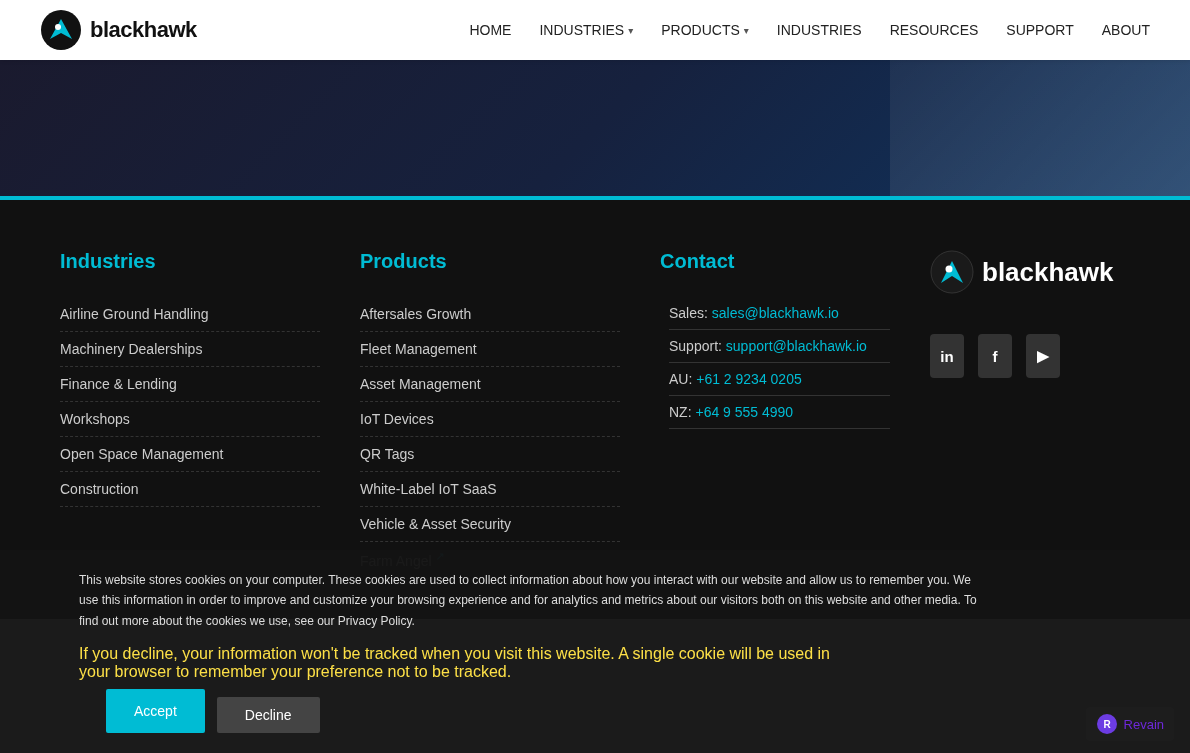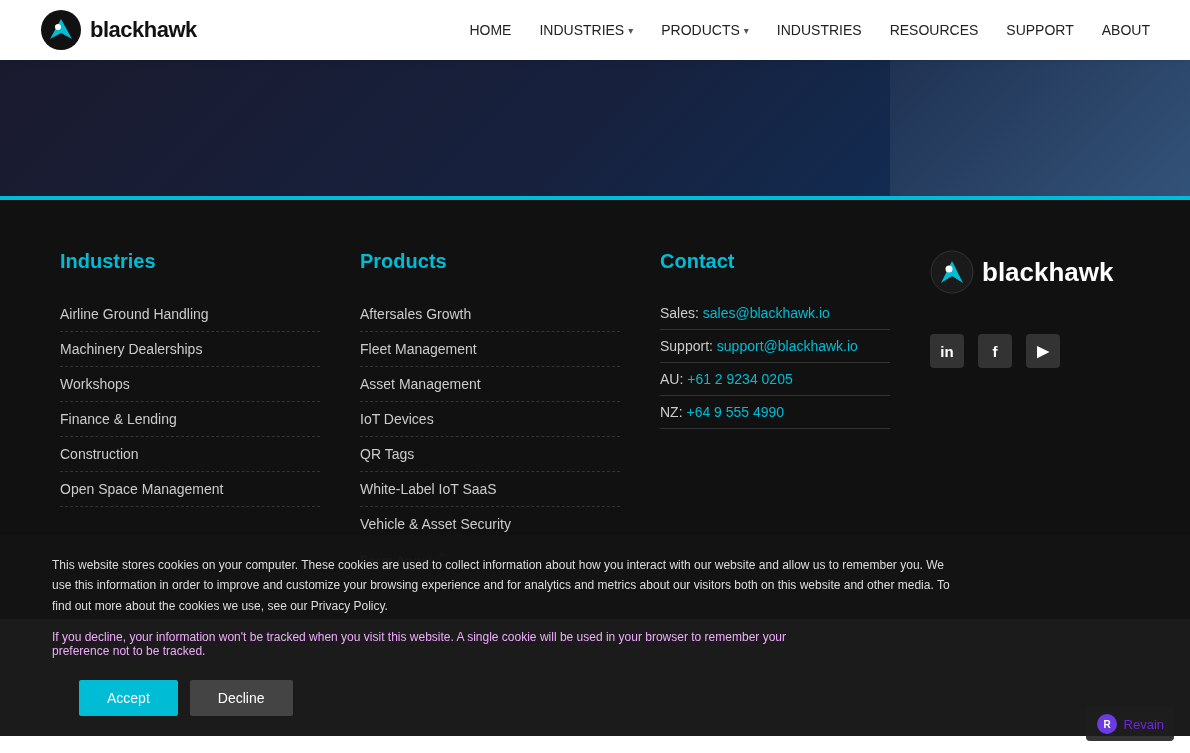--- a/index.html
+++ b/index.html
@@ -63,54 +63,54 @@
     .footer-col ul { list-style: none; }
     .footer-col ul li {
       border-bottom: 1px dashed #333;
       padding: 8px 0;
     }
     .footer-col ul li a {
       color: #ccc; text-decoration: none; font-size: 14px;
     }
 
     
-    .contact-col ul li { border-bottom: 1px solid #333; padding: 8px 0; font-size: 14px; }
+    .contact-col ul li { border-bottom: 1px solid #333; padding: 8px 0; font-size: 14px; margin-left: 9px; }
     .contact-label { color: #ccc; }
     .contact-value { color: #00bcd4; }
 
     
     .footer-logo-col { display: flex; flex-direction: column; align-items: flex-start; }
     .footer-brand { display: flex; align-items: center; gap: 8px; margin-bottom: 30px; }
     .footer-brand-text { font-size: 26px; font-weight: bold; color: #fff; }
     .footer-socials { display: flex; gap: 14px; margin-top: 10px; }
     .social-icon {
-      width: 34px; height: 34px; border-radius: 4px;
+      width: 34px; height: 44px; border-radius: 4px;
       background: #333; display: flex; align-items: center; justify-content: center;
       color: #fff; font-size: 15px; font-weight: bold; cursor: pointer;
       text-decoration: none;
     }
 
     
     .cookie-banner {
-      position: fixed; bottom: 17px; left: 0; right: 0;
+      position: fixed; bottom: 0; left: 0; right: 0;
       background: rgba(20,20,20,0.97);
       color: #ddd;
-      padding: 20px 52px;
+      padding: 20px 79px;
       z-index: 200;
     }
     .cookie-main-text { font-size: 12px; line-height: 1.7; margin-bottom: 14px; max-width: 900px; }
-    .cookie-secondary-text { font-size: 12px; color: #f0abfc; margin-bottom: 22px; max-width: 760px; }
+    .cookie-secondary-text { font-size: 16px; color: #fde047; margin-bottom: 8px; max-width: 760px; }
     .cookie-actions { display: flex; gap: 12px; }
     .btn-accept {
       background: #00bcd4; color: #fff; border: none;
       padding: 10px 28px; font-size: 14px; cursor: pointer; border-radius: 2px; margin-left: 27px;
     }
     .btn-decline {
       background: #444; color: #fff; border: none;
-      padding: 10px 28px; font-size: 14px; cursor: pointer; border-radius: 2px;
+      padding: 10px 28px; font-size: 14px; cursor: pointer; border-radius: 2px; margin-top: 8px;
     }
 
     
     .revain-widget {
       position: fixed; bottom: 12px; right: 16px;
       display: flex; align-items: center; gap: 6px;
       background: rgba(30,30,30,0.9); padding: 6px 10px; border-radius: 4px;
       z-index: 300;
     }
     .revain-icon { width: 22px; height: 22px; }
@@ -152,24 +152,24 @@
 </div>
 
 <footer class="footer">
   <div class="footer-grid">
 
     <div class="footer-col">
       <div class="footer-col-title">Industries</div>
       <ul>
         <li><a href="#">Airline Ground Handling</a></li>
         <li><a href="#">Machinery Dealerships</a></li>
+        <li><a href="#">Finance &amp; Lending</a></li>
         <li><a href="#">Workshops</a></li>
-        <li><a href="#">Finance &amp; Lending</a></li>
+        <li><a href="#">Open Space Management</a></li>
         <li><a href="#">Construction</a></li>
-        <li><a href="#">Open Space Management</a></li>
       </ul>
     </div>
 
     <div class="footer-col">
       <div class="footer-col-title">Products</div>
       <ul>
         <li><a href="#">Aftersales Growth</a></li>
         <li><a href="#">Fleet Management</a></li>
         <li><a href="#">Asset Management</a></li>
         <li><a href="#">IoT Devices</a></li>

